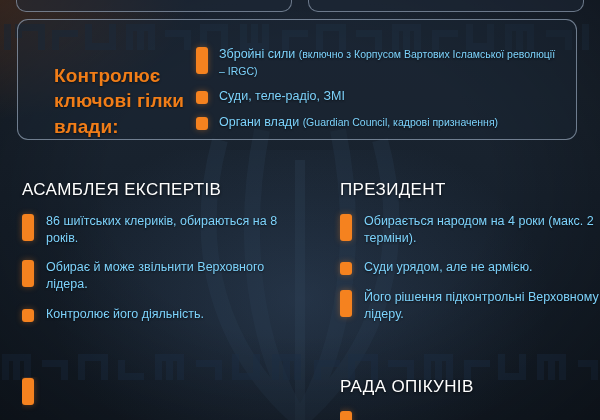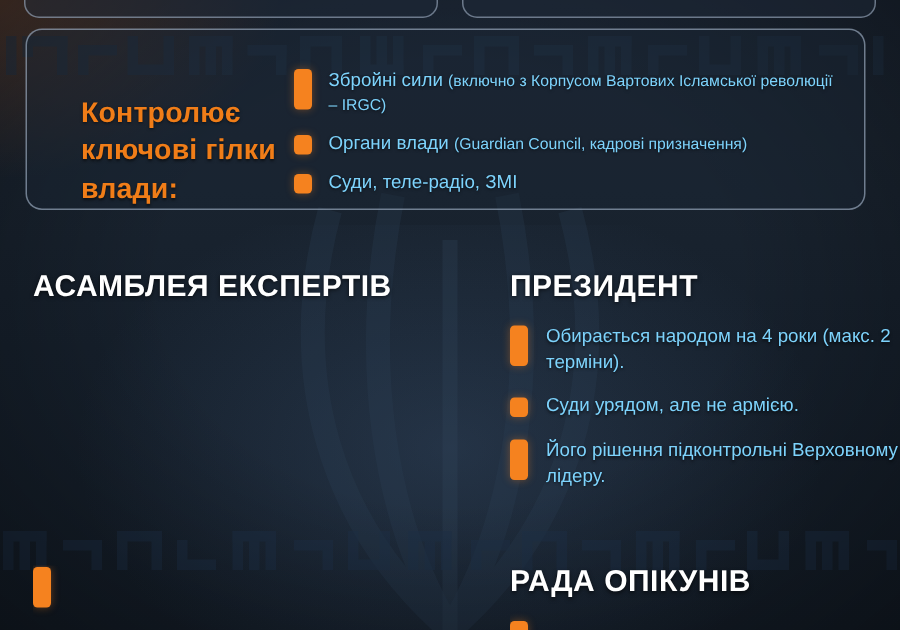--- a/index.html
+++ b/index.html
@@ -67,21 +67,21 @@
 
   
   .section{position:absolute;width:272px;}
   .sec-left{left:22px;}
   .sec-right{left:340px;}
   .sec-expert{top:180px;}
   .sec-pres{top:180px;}
   .sec-parl{top:377px;}
   .sec-guard{top:377px;}
 
-  .sec-title{color:#ffffff;font-weight:bold;font-size:20px;
+  .sec-title{color:#ffffff;font-weight:normal;font-size:17px;
     letter-spacing:.35px;margin-bottom:13px;
     text-shadow:0 1px 3px rgba(0,0,0,.65);}
   .sec-list .b-row{margin-bottom:13px;}
   .sec-list .b-text{font-size:12.5px;line-height:1.33;padding-left:12px;}
 
   .clip-bottom{overflow:hidden;}
 </style>
 </head>
 <body>
 
@@ -217,33 +217,47 @@
 
     <div class="panel-list">
 
       <div class="b-row">
         <span class="bullet b-tall"></span>
         <span class="b-text"><span>Збройні сили </span><span class="sub">(включно з Корпусом Вартових Ісламської революції – IRGC)</span></span>
       </div>
 
       <div class="b-row">
         <span class="bullet b-short"></span>
+        <span class="b-text"><span>Суди, теле-радіо, ЗМІ</span><span class="sub"></span></span>
+      </div>
+
+      <div class="b-row">
+        <span class="bullet b-short"></span>
         <span class="b-text"><span>Органи влади </span><span class="sub">(Guardian Council, кадрові призначення)</span></span>
-      </div>
-
-      <div class="b-row">
-        <span class="bullet b-short"></span>
-        <span class="b-text"><span>Суди, теле-радіо, ЗМІ</span><span class="sub"></span></span>
       </div>
 
     </div>
   </div>
 
   <div class="section sec-left sec-expert">
     <div class="sec-title">АСАМБЛЕЯ ЕКСПЕРТІВ</div>
+    <div class="sec-list">
+      <div class="b-row">
+        <span class="bullet b-tall"></span>
+        <span class="b-text">86 шиїтських клериків, обираються на 8 років.</span>
+      </div>
+      <div class="b-row">
+        <span class="bullet b-tall"></span>
+        <span class="b-text">Обирає й може звільнити Верховного лідера.</span>
+      </div>
+      <div class="b-row">
+        <span class="bullet b-short"></span>
+        <span class="b-text">Контролює його діяльність.</span>
+      </div>
+    </div>
   </div>
 
   <div class="section sec-right sec-pres">
     <div class="sec-title">ПРЕЗИДЕНТ</div>
     <div class="sec-list">
       <div class="b-row">
         <span class="bullet b-tall"></span>
         <span class="b-text">Обирається народом на 4 роки (макс. 2 терміни).</span>
       </div>
       <div class="b-row">

